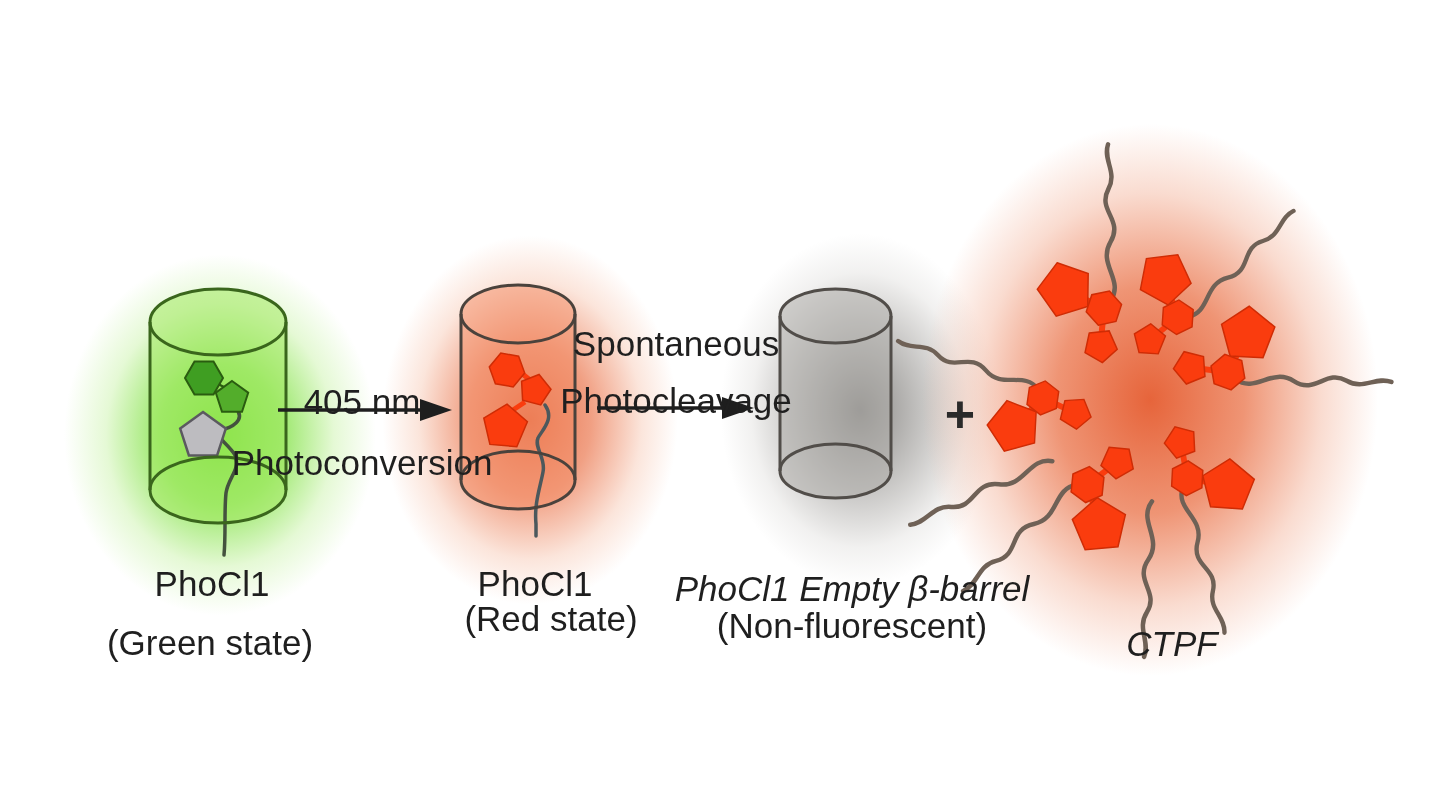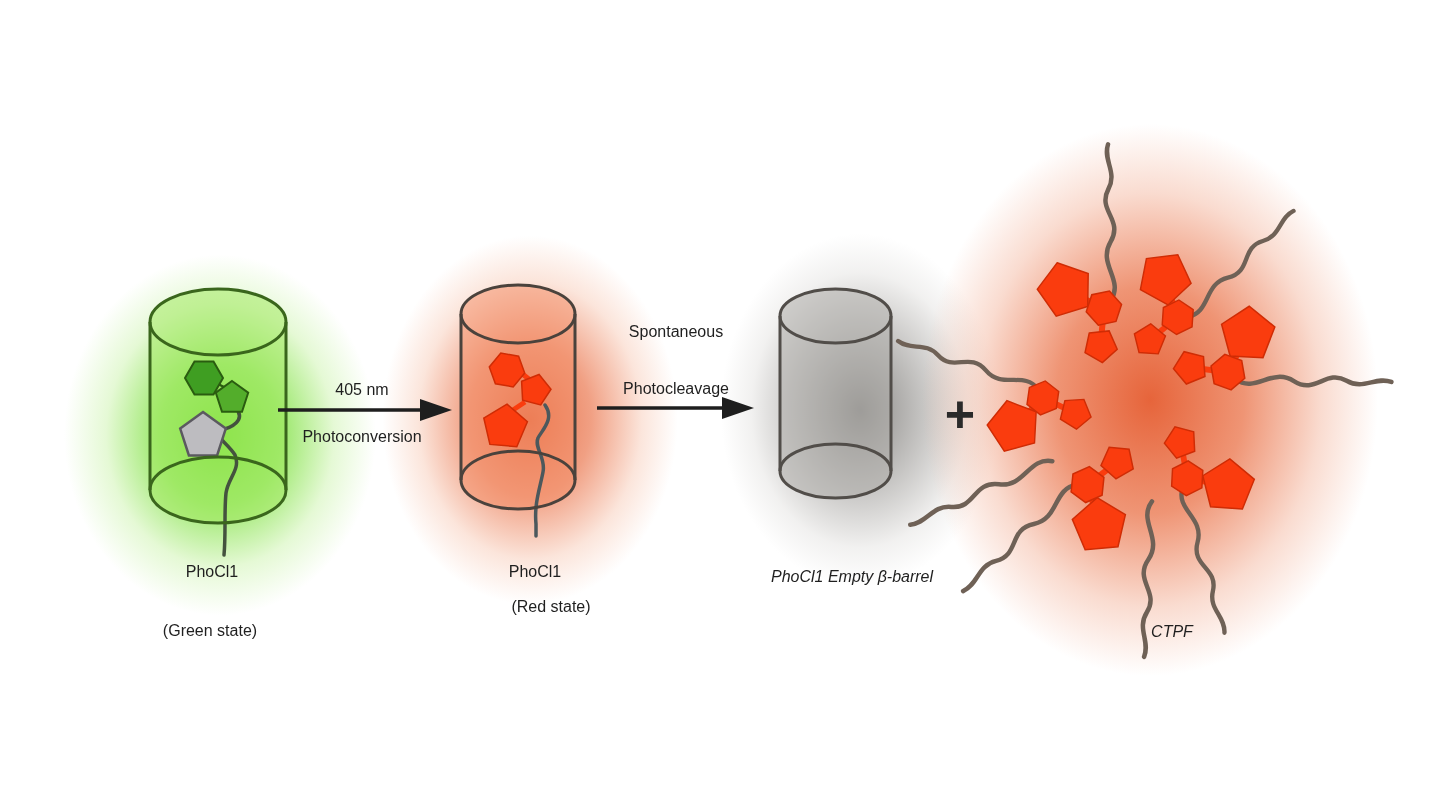--- a/index.html
+++ b/index.html
@@ -18,21 +18,21 @@
   .glow{position:absolute;pointer-events:none;}
   #glow-green{left:30px;top:215px;width:380px;height:440px;
     background:radial-gradient(closest-side,rgba(110,220,40,0.95) 0%,rgba(130,226,70,0.8) 32%,rgba(190,240,150,0.4) 60%,rgba(255,255,255,0) 82%);}
   #glow-red{left:350px;top:195px;width:360px;height:450px;
     background:radial-gradient(closest-side,rgba(228,100,58,0.92) 0%,rgba(236,128,90,0.75) 34%,rgba(246,190,165,0.4) 62%,rgba(255,255,255,0) 82%);}
   #glow-gray{left:690px;top:195px;width:340px;height:430px;
     background:radial-gradient(closest-side,rgba(122,120,117,0.88) 0%,rgba(162,160,157,0.6) 38%,rgba(210,208,205,0.3) 64%,rgba(255,255,255,0) 82%);}
   #glow-ctpf{left:865px;top:55px;width:570px;height:690px;
     background:radial-gradient(closest-side,rgba(229,92,48,0.95) 0%,rgba(235,122,82,0.8) 33%,rgba(243,176,150,0.45) 60%,rgba(255,255,255,0) 80%);}
 
-  .label{position:absolute;transform:translateX(-50%);font-size:16px;line-height:1.25;
+  .label{position:absolute;transform:translateX(-50%);font-size:35px;line-height:1.25;
     color:var(--text);white-space:nowrap;text-align:center;font-weight:500;}
   #plus-sign{font-size:52px;font-weight:bold;color:#2a2a2a;}
 
   .cyl-green-body{fill:rgba(163,233,96,0.55);}
   .cyl-green-stroke{stroke:var(--green-outline);stroke-width:3;fill:none;}
   .chromo-green-dark{fill:var(--chromo-green-dark);stroke:#2a5c10;stroke-width:2;}
   .chromo-green{fill:var(--chromo-green);stroke:#2a5c10;stroke-width:2;}
   .chromo-gray{fill:var(--chromo-gray);stroke:#5b5960;stroke-width:2.5;}
   .link-green{stroke:#2a5c10;stroke-width:2.5;}
   .tail-green{stroke:#44523e;stroke-width:3.5;fill:none;stroke-linecap:round;}
@@ -123,29 +123,30 @@
     <use href="#ctpf-unit" transform="translate(255,290) rotate(19) scale(0.96)"></use>
     <use href="#ctpf-unit" transform="translate(255,290) rotate(65)"></use>
     <use href="#ctpf-unit" transform="translate(255,290) rotate(138) scale(0.97)"></use>
     <use href="#ctpf-unit" transform="translate(255,290) rotate(201)"></use>
     <use href="#ctpf-unit" transform="translate(255,290) rotate(263) scale(0.95)"></use>
     <use href="#ctpf-tail-extra" transform="translate(255,290) rotate(157)"></use>
     <use href="#ctpf-tail-extra" transform="translate(255,290) rotate(220)"></use>
   </svg>
 
   <div class="label" style="left:362px;top:380px;">405 nm</div>
-  <div class="label" style="left:362px;top:427px;">Photoconversion</div>
+  <div class="label" style="left:362px;top:441px;">Photoconversion</div>
 
   <div class="label" style="left:676px;top:322px;">Spontaneous</div>
   <div class="label" style="left:676px;top:379px;">Photocleavage</div>
 
   <div class="label" style="left:212px;top:562px;">PhoCl1</div>
   <div class="label" style="left:210px;top:597px;margin-top:24px;">(Green state)</div>
 
   <div class="label" style="left:535px;top:562px;">PhoCl1</div>
   <div class="label" style="left:551px;top:597px;">(Red state)</div>
 
   <div class="label" style="left:852px;top:567px;font-style:italic;">PhoCl1 Empty β-barrel</div>
+  <div class="label" style="left:852px;top:604px;">(Non-fluorescent)</div>
 
   <div class="label" id="plus-sign" style="left:960px;top:382px;">+</div>
 
   <div class="label" style="left:1172px;top:622px;font-style:italic;">CTPF</div>
 </div>
 
 </body></html>

